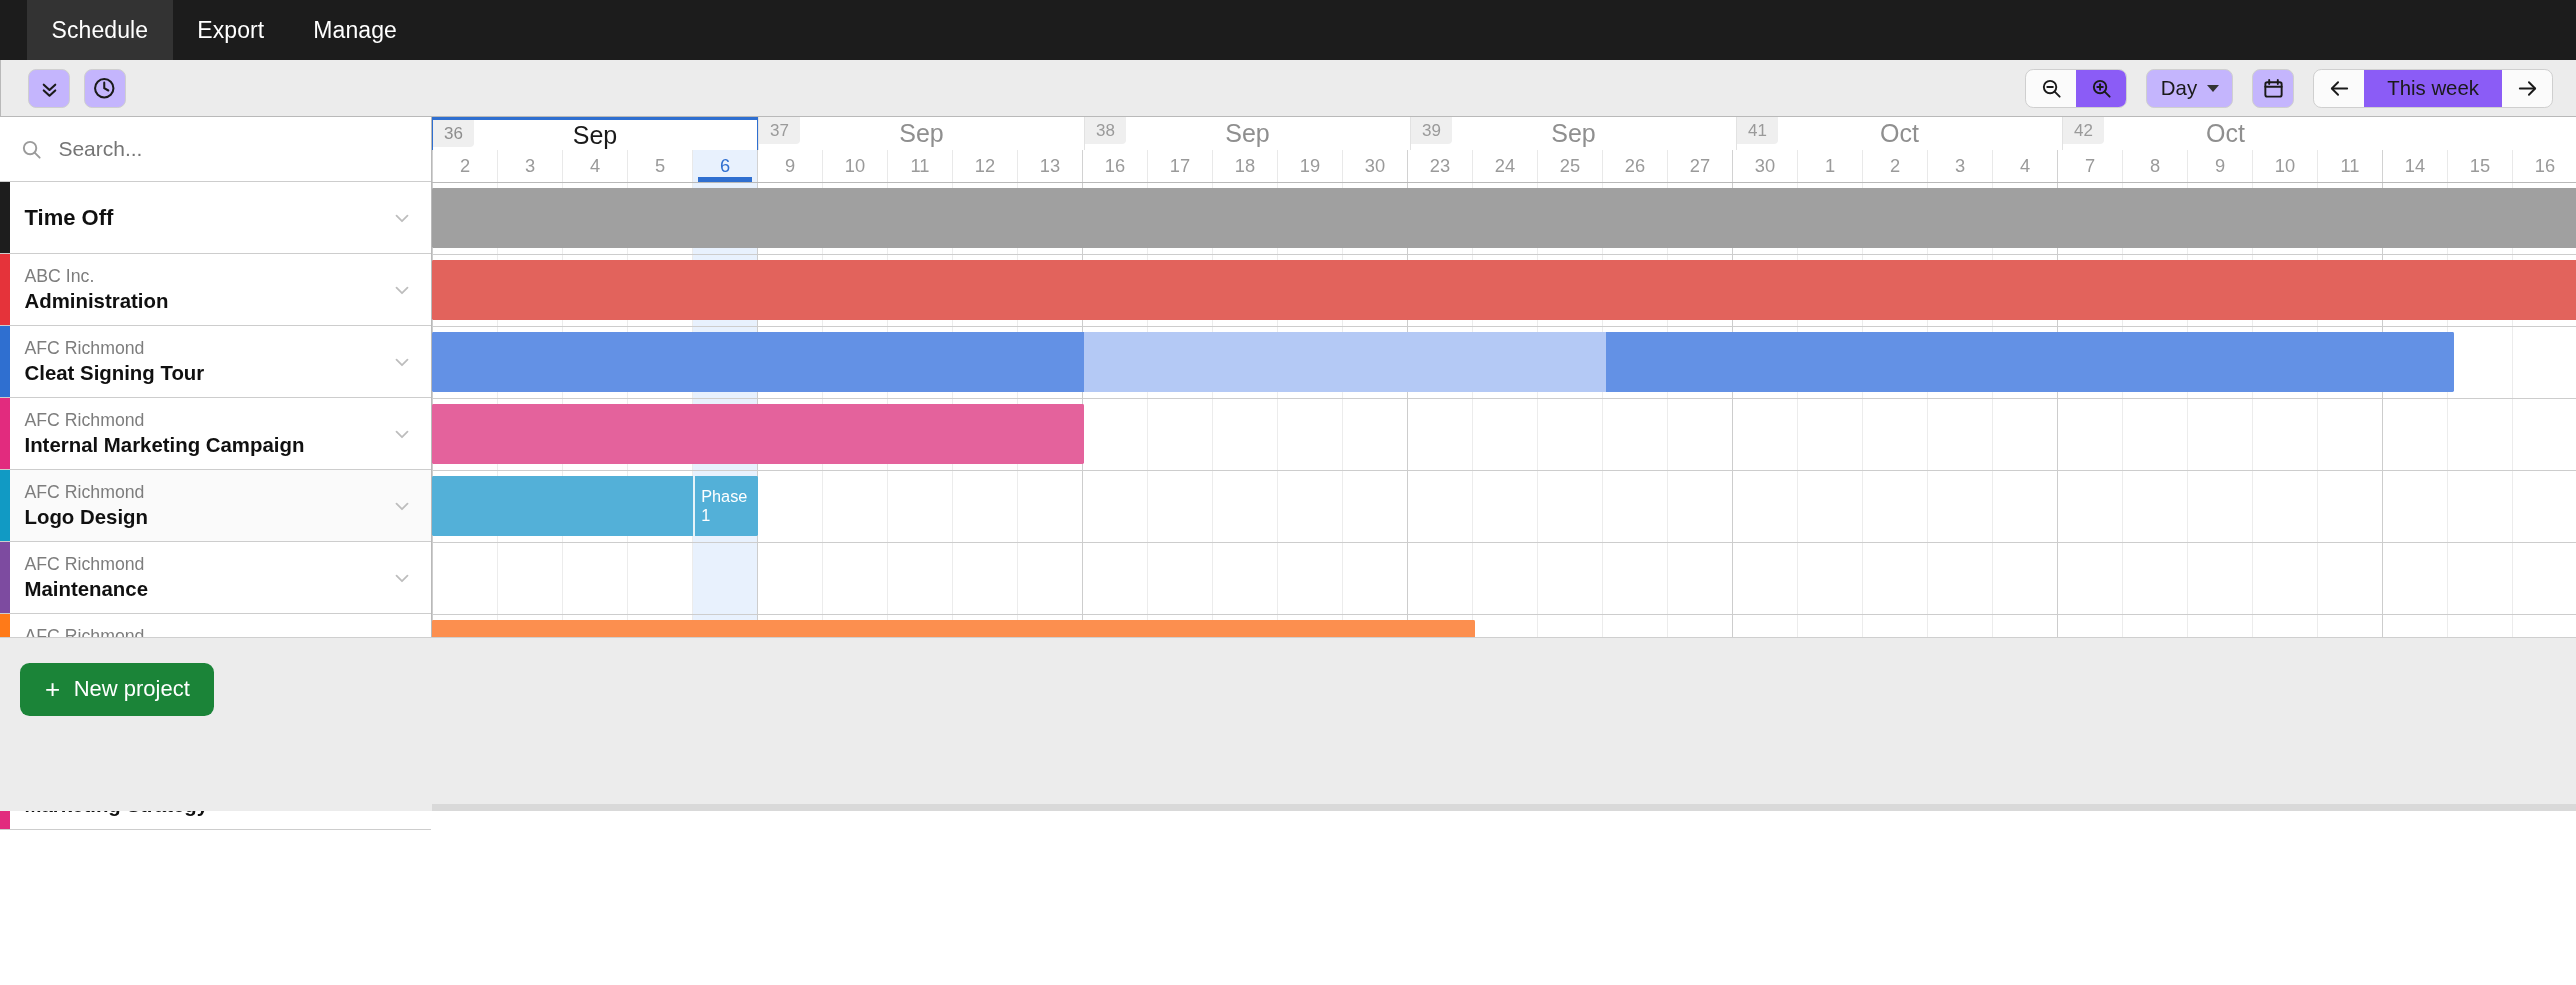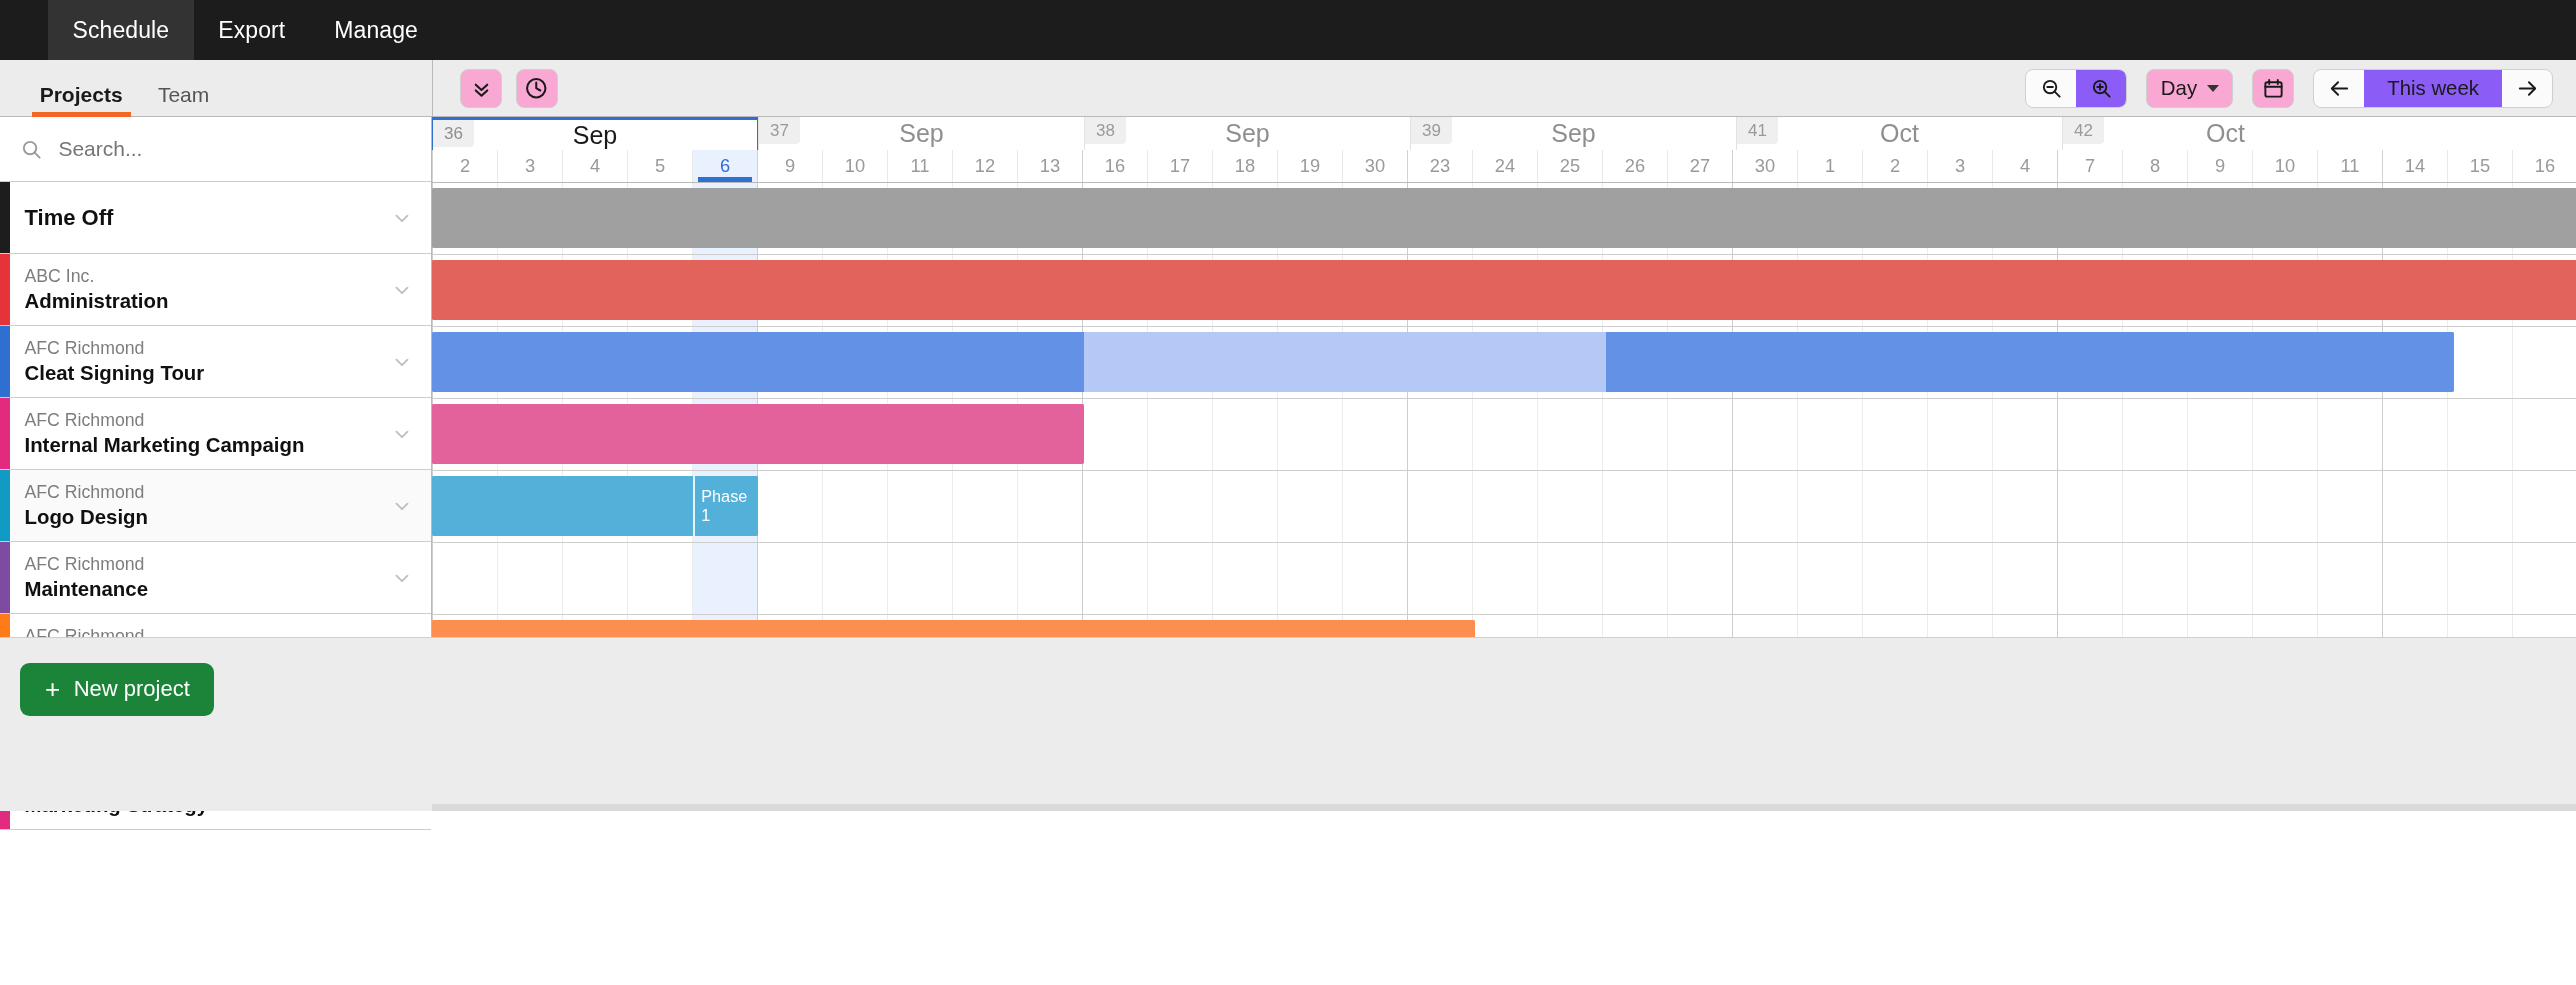--- a/index.html
+++ b/index.html
@@ -9,21 +9,21 @@
     background: #ffffff;
     overflow: hidden;
   }
 
   
   .topnav {
     height: 60px; background: #1c1c1c;
     display: flex; align-items: stretch; justify-content: space-between;
     position: relative; z-index: 40;
   }
-  .topnav-left { display: flex; align-items: stretch; padding-left: 48px; }
+  .topnav-left { display: flex; align-items: stretch; padding-left: 27px; }
   .nav-item {
     display: flex; align-items: center; padding: 0 24.5px;
     color: #ffffff; font-size: 23px; letter-spacing: 0.1px;
     cursor: pointer; white-space: nowrap;
   }
   .nav-item.active { background: #333333; font-weight: 400; }
   .topnav-right { display: flex; align-items: center; padding-right: 41px; gap: 0; }
   .topnav-right .nav-link {
     color: #ffffff; font-size: 22.4px; padding: 0 20.4px; cursor: pointer; white-space: nowrap;
   }
@@ -52,21 +52,21 @@
     content: ""; position: absolute; left: 9.5px; right: 9.5px; bottom: -1.4px;
     height: 5.4px; background: #f26522;
   }
   .toolbar {
     flex: 1; display: flex; align-items: center; justify-content: space-between;
     padding: 0 23px 0 27px; border-left: 1.4px solid #b9b9b9;
   }
   .tb-left { display: flex; gap: 13.6px; align-items: center; }
   .tb-right { display: flex; gap: 19px; align-items: center; }
   .btn {
-    background: #f9a8d4; border: 1.4px solid #cfcfcf; border-radius: 8.2px;
+    background: #c4b5fd; border: 1.4px solid #cfcfcf; border-radius: 8.2px;
     height: 39px; min-width: 39px; display: flex; align-items: center; justify-content: center;
     cursor: pointer; color: #1a1a1a; font-size: 20.4px; padding: 0 13.6px;
   }
   .btn.icon-only { padding: 0; width: 42px; }
   .btn-group { display: flex; background: #fbfbfb; border: 1.4px solid #cfcfcf; border-radius: 8.2px; overflow: hidden; height: 39px; }
   .btn-group > div {
     display: flex; align-items: center; justify-content: center;
     width: 50px; cursor: pointer; border: none; background: transparent;
   }
   .btn-group > div.sel { background: #8b5cf6; }
@@ -179,28 +179,20 @@
     <div class="nav-item">
       <span>Export</span>
     </div>
     <div class="nav-item">
       <span>Manage</span>
     </div>
   </div>
 </div>
 
 <div class="subbar">
-  <div class="tabs">
-    <div class="tab active">
-      <span>Projects</span>
-    </div>
-    <div class="tab">
-      <span>Team</span>
-    </div>
-  </div>
 
   <div class="toolbar">
     <div class="tb-left">
       <div class="btn icon-only">
         <svg width="23" height="23" viewBox="0 0 24 24" fill="none" stroke="#1a1a1a" stroke-width="2.2" stroke-linecap="round" stroke-linejoin="round">
           <polyline points="6,8 12,13.5 18,8"></polyline>
           <polyline points="6,14 12,19.5 18,14"></polyline>
         </svg>
       </div>
       <div class="btn icon-only">

